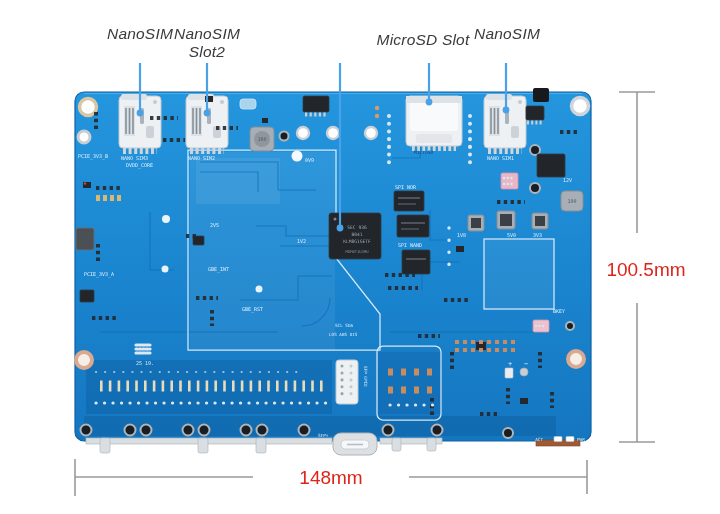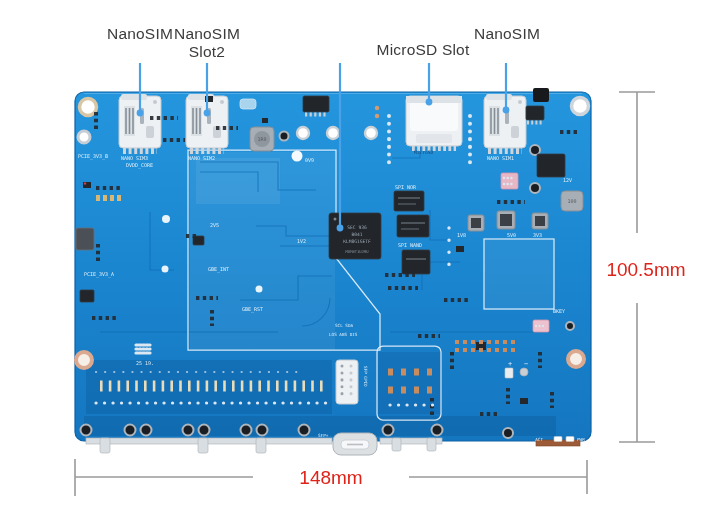--- a/index.html
+++ b/index.html
@@ -3,27 +3,27 @@
 <meta charset="utf-8">
 <style>
   html,body { margin:0; padding:0; background:#ffffff; }
   .stage {
     position:relative; width:720px; height:514px; background:#fff;
     font-family:"Liberation Sans", sans-serif; overflow:hidden;
   }
   .stage svg { position:absolute; left:0; top:0; }
   .lbl {
     position:absolute; text-align:center; font-size:15.5px; line-height:17.5px;
-    color:var(--text_ink,#3b3b3b); letter-spacing:.2px; white-space:nowrap;
+    color:var(--text_ink,#3b3b3b); letter-spacing:.2px; white-space:nowrap;font-style:italic;
   }
   .lbl.red { color:var(--accent_red,#de2419); }
   #lbl-sim3 { left:83px;  top:25px; width:114px; }
   #lbl-sim2 { left:150px; top:25px; width:114px; }
   #lbl-emmc { left:272px; top:41px; width:136px; }
-  #lbl-sd   { left:357px; top:41px; width:132px; }
+  #lbl-sd   { left:357px; top:31px; width:132px; }
   #lbl-sim1 { left:450px; top:25px; width:114px; }
 
   
   .pcb-fill   { fill:url(#gBoard); stroke:#0d62a6; stroke-width:1.2; }
   .trace      { stroke:var(--pcb_dark,#0f6cb4); fill:none; opacity:.7; stroke-width:1.1; }
   .lite       { fill:#ffffff; }
   .silkline   { stroke:var(--silkscreen,#eaf4fb); fill:none; stroke-width:1.25; opacity:.9; }
   .silk       { font:5px "DejaVu Sans Mono", monospace; fill:var(--silkscreen,#eaf4fb); opacity:.95; }
   .silk-s     { font:4.3px "DejaVu Sans Mono", monospace; fill:var(--silkscreen,#eaf4fb); opacity:.92; }
   .silk-d     { font:4.6px "DejaVu Sans Mono", monospace; fill:#123a66; opacity:.9; }

